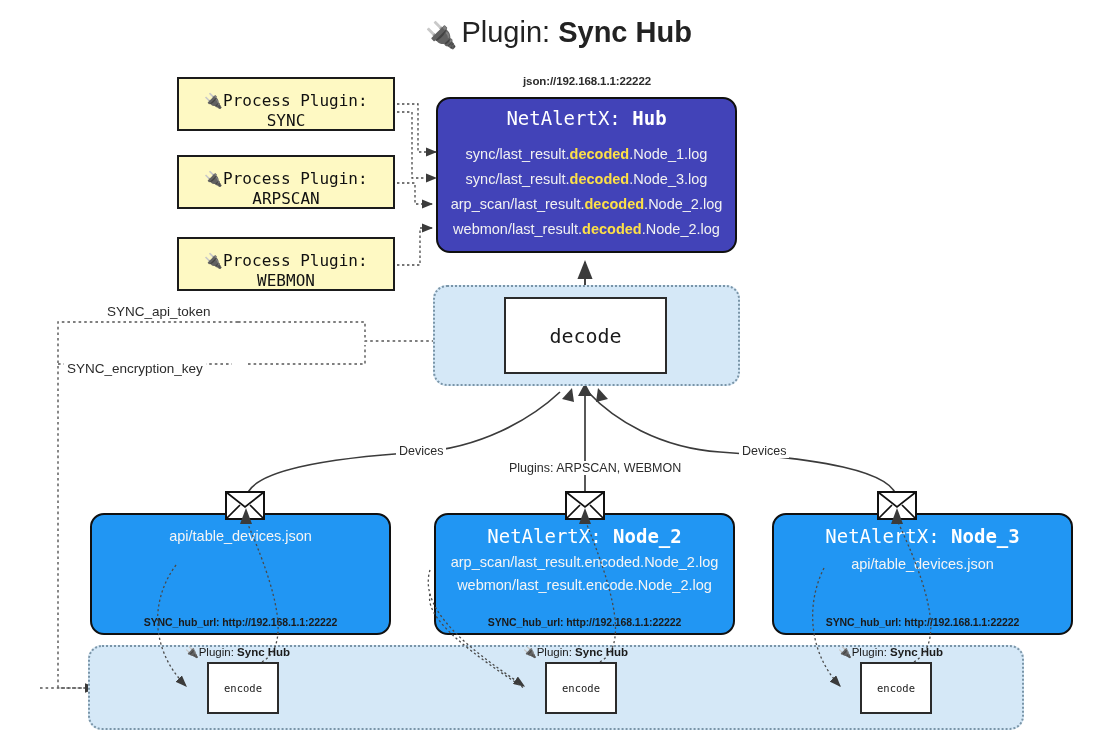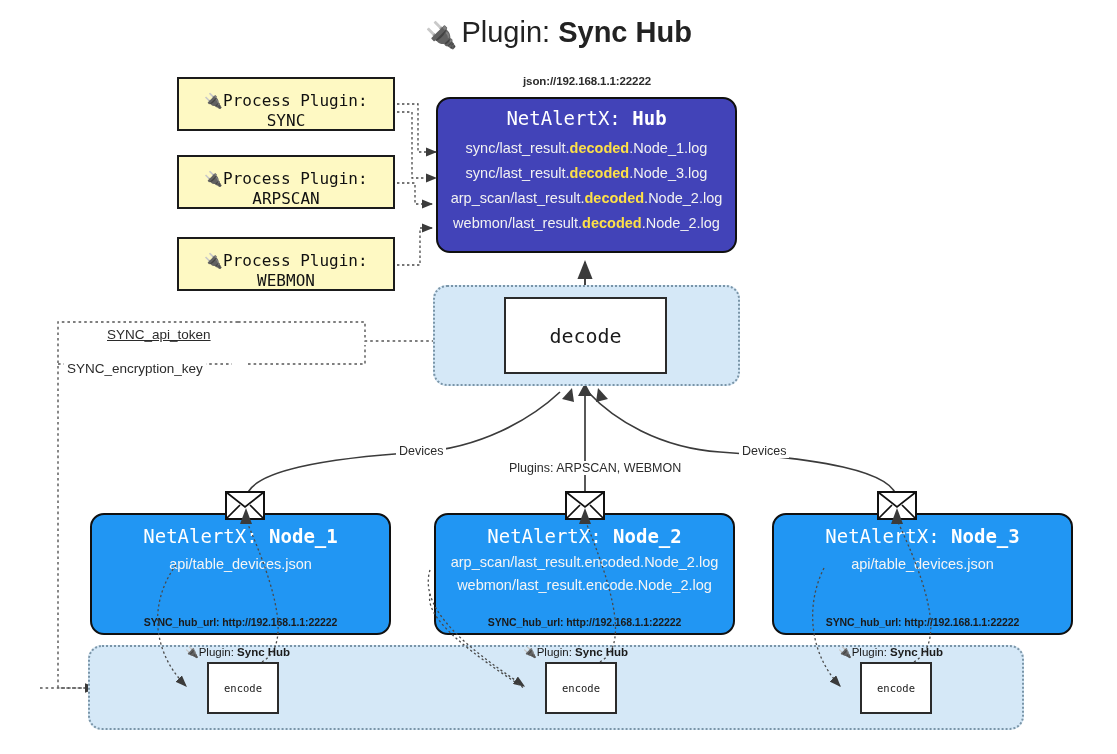--- a/index.html
+++ b/index.html
@@ -98,21 +98,21 @@
     border-radius: 14px;
     box-sizing: border-box;
     color: #ffffff;
     padding-top: 8px;
   }
   #hub-box .hub-title {
     display: block;
     text-align: center;
     font-family: "DejaVu Sans Mono", monospace;
     font-size: 19px;
-    margin-bottom: 7px;
+    margin-bottom: 13px;
     white-space: nowrap;
   }
   #hub-box .hub-title b { font-weight: bold; }
   .hub-line {
     display: block;
     text-align: center;
     font-size: 14.5px;
     line-height: 1.72;
     white-space: nowrap;
     color: #f2f2f2;
@@ -230,21 +230,21 @@
     position: absolute;
     font-size: 12.5px;
     color: #2b2b2b;
     background: #ffffff;
     white-space: nowrap;
     padding: 0 3px;
   }
   #label-devices-left  { left: 396px; top: 444px; }
   #label-devices-right { left: 739px; top: 444px; }
   #label-plugins-mid   { left: 506px; top: 461px; }
-  #label-api-token     { left: 104px; top: 327px; font-size: 13.5px; text-decoration: underline;}
+  #label-api-token     { left: 104px; top: 304px; font-size: 13.5px;}
   #label-enc-key       { left: 64px;  top: 361px; font-size: 13.5px;}
 </style>
 </head>
 <body>
 
 <div id="canvas">
 
   <svg class="layer-svg" id="edges-under" viewBox="0 0 1117 754">
     <defs>
       <marker id="arrow-solid" markerWidth="10" markerHeight="8" refX="9" refY="4" orient="auto">
@@ -309,21 +309,20 @@
     <div class="plain-box" id="decode-box">decode</div>
 
     <div class="edge-label" id="label-api-token">SYNC_api_token</div>
     <div class="edge-label" id="label-enc-key">SYNC_encryption_key</div>
 
     <div class="edge-label" id="label-devices-left">Devices</div>
     <div class="edge-label" id="label-devices-right">Devices</div>
     <div class="edge-label" id="label-plugins-mid">Plugins: ARPSCAN, WEBMON</div>
 
     <div class="node-box" id="node-1">
-      <span class="node-title"><span>NetAlertX:</span> <b>Node_1</b></span>
       <span class="node-line">api/table_devices.json</span>
       <span class="node-foot">SYNC_hub_url: http://192.168.1.1:22222</span>
     </div>
 
     <div class="node-box" id="node-2">
       <span class="node-title"><span>NetAlertX:</span> <b>Node_2</b></span>
       <span class="node-line node-2-lines">arp_scan/last_result.encoded.Node_2.log</span>
       <span class="node-line">webmon/last_result.encode.Node_2.log</span>
       <span class="node-foot">SYNC_hub_url: http://192.168.1.1:22222</span>
     </div>

